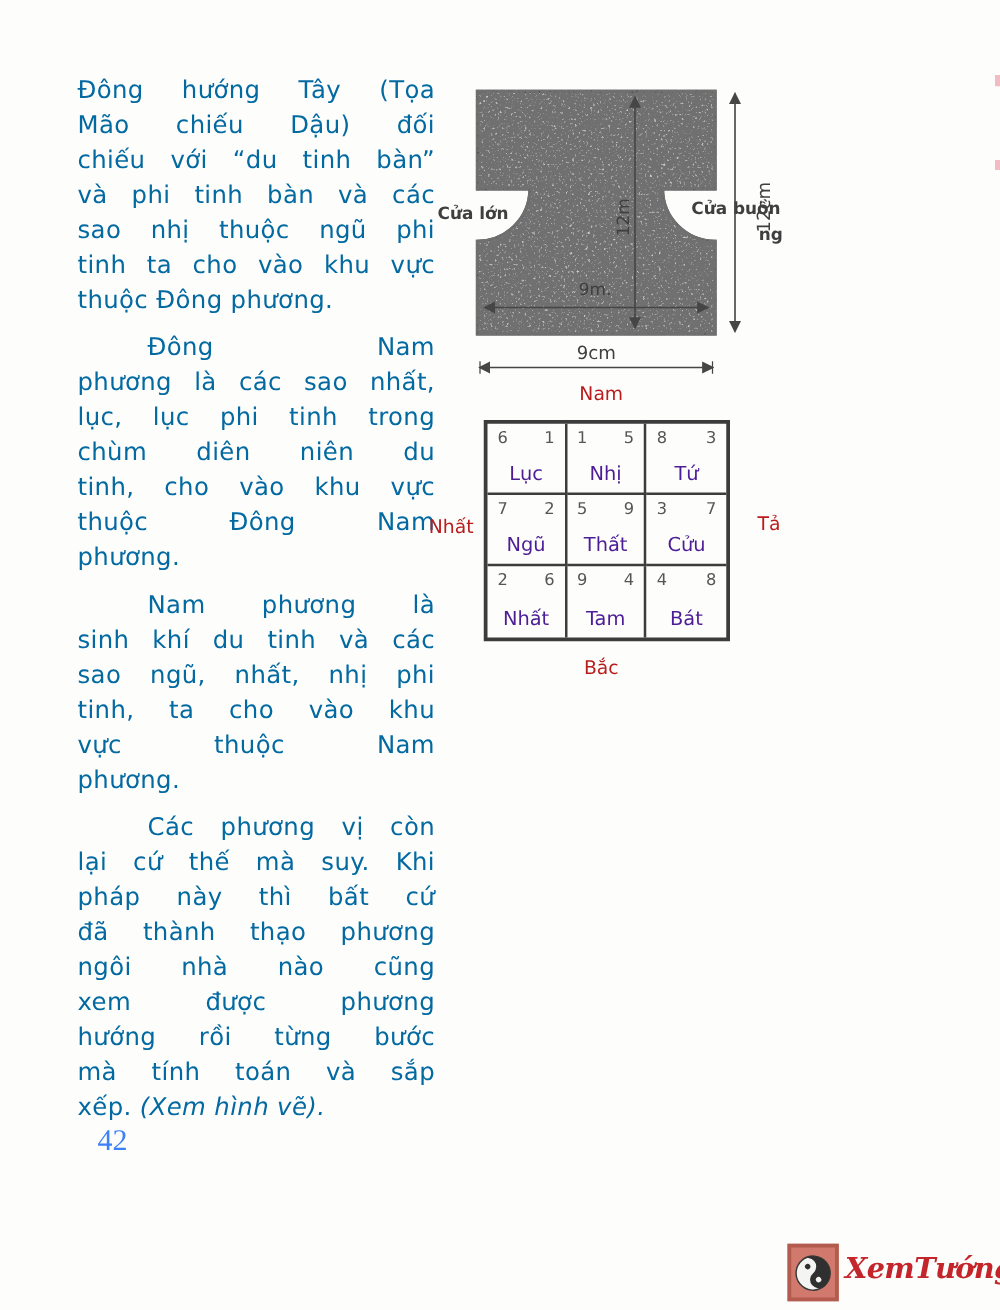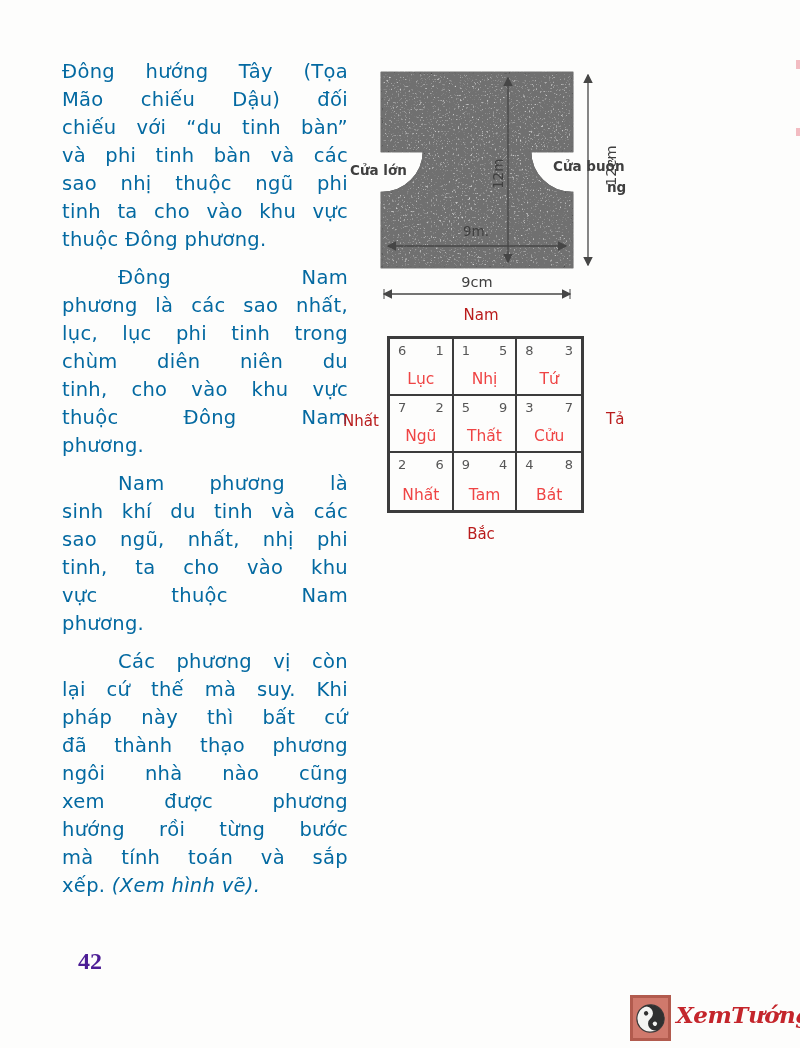--- a/index.html
+++ b/index.html
@@ -22,24 +22,24 @@
   .grid{position:absolute;left:387px;top:336px;width:197px;height:177px;box-sizing:border-box;
         border:3px solid #3c3c3c;display:grid;grid-template-columns:repeat(3,1fr);
         grid-template-rows:repeat(3,1fr);background:#fdfdfc;}
   .cell{position:relative;border-right:2px solid #3c3c3c;border-bottom:2px solid #3c3c3c;}
   .cell:nth-child(3n){border-right:none;}
   .cell:nth-child(n+7){border-bottom:none;}
   .num{position:absolute;top:4px;font-size:13px;color:#565656;}
   .num-tl{left:8px;}
   .num-tr{right:8px;}
   .cell-label{position:absolute;bottom:6px;left:0;width:100%;text-align:center;
-              font-size:15.5px;color:#ef4444;}
-  
-  .page-num{position:absolute;left:78px;top:948px;font-family:"Liberation Serif","DejaVu Serif",serif;
-            font-size:24px;color:#4c1d95;font-weight:bold;}
+              font-size:15.5px;color:#4c1d95;}
+  
+  .page-num{position:absolute;left:78px;top:900px;font-family:"Liberation Serif","DejaVu Serif",serif;
+            font-size:24px;color:#3b82f6;}
   
   .logo-box{position:absolute;left:630px;top:995px;width:41px;height:46px;box-sizing:border-box;
             background:#d0796c;border:3px solid #b25b4e;display:flex;align-items:center;
             justify-content:center;}
   .logo-text{position:absolute;left:676px;top:1001px;font-family:"DejaVu Serif","Liberation Serif",serif;
              font-style:italic;font-weight:bold;font-size:23px;color:#c4252b;letter-spacing:-.5px;}
   
   .edge-tick{position:absolute;background:#f3bcc2;}
 </style>
 </head>

